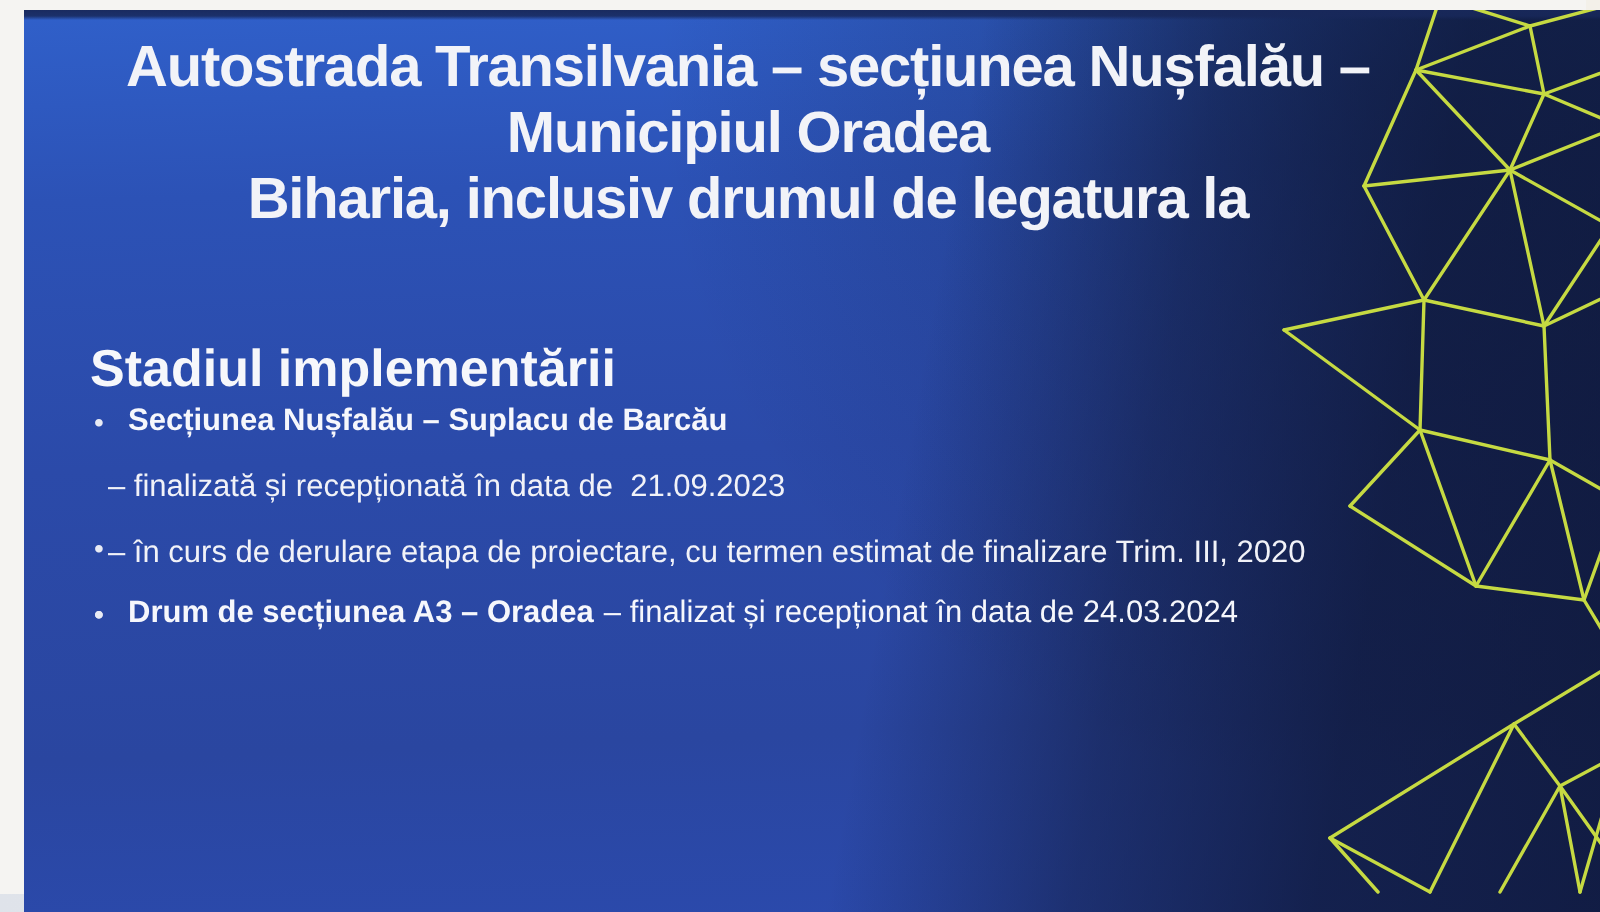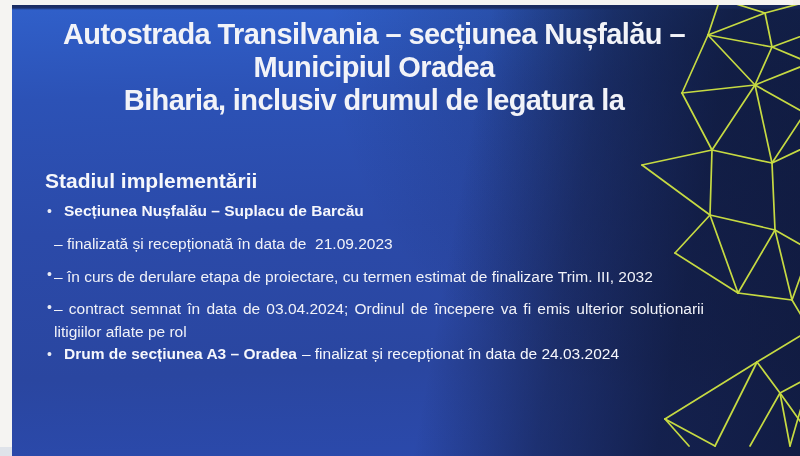--- a/index.html
+++ b/index.html
@@ -14,21 +14,21 @@
     background-image:
       linear-gradient(180deg, rgba(24,40,90,.95) 0px, rgba(24,40,90,.85) 3px, rgba(24,40,90,0) 5px),
       linear-gradient(100deg, rgba(12,18,44,0) 55%, rgba(12,18,44,.45) 69%, rgba(11,17,42,.72) 83%, rgba(11,17,42,.8) 100%),
       radial-gradient(circle at 85% 8%, rgba(10,14,36,.35), rgba(10,14,36,0) 45%),
       linear-gradient(178deg, #3060ca 0%, #2c52b6 20%, #2b4aa9 48%, #2a46a0 78%, #2b4aad 100%);
   }
 
   .title{position:absolute;top:13px;left:0;width:724px;text-align:center;
     font-weight:bold;font-size:29px;line-height:33px;letter-spacing:-0.6px;color:#f2f3f8;}
   .stats{position:absolute;top:104px;left:82px;font-weight:bold;font-size:16.5px;line-height:27px;color:#fbfbff;}
-  .section-heading{position:absolute;top:164px;left:33px;font-weight:bold;font-size:21px;color:#f6f7fb;}
+  .section-heading{position:absolute;top:164px;left:33px;font-weight:bold;font-size:26px;color:#f6f7fb;}
 
   .status-list{position:absolute;top:196px;left:0;right:0;}
   .item-head{position:relative;padding-left:52px;font-weight:bold;font-size:15.5px;line-height:20px;color:#f6f7fc;}
   .dot{position:absolute;left:35px;top:0;font-size:14px;font-weight:normal;color:#e9ebf4;}
   .item-detail{padding-left:42px;font-size:15.5px;line-height:23px;color:#f1f2f8;}
   .pre{white-space:pre-wrap;}
   .just{max-width:650px;text-align:justify;}
   .mb11{margin-bottom:11px}.mb10{margin-bottom:10px}.mb9{margin-bottom:9px}.mb8{margin-bottom:8px}.mb1{margin-bottom:1px}
   .inline-detail{font-weight:normal;margin-left:5px;text-align:right;}
 
@@ -106,26 +106,25 @@
 
       <div class="item-head mb11">
         <span class="dot">•</span>
         <span>Secțiunea Nușfalău – Suplacu de Barcău</span>
       </div>
       <div class="item-detail pre mb9">– finalizată și recepționată în data de  21.09.2023</div>
 
       <div class="item-head mb10">
         <span class="dot">•</span>
       </div>
-      <div class="item-detail just mb9">– în curs de derulare etapa de proiectare, cu termen estimat de finalizare Trim. III, 2032</div>
+      <div class="item-detail just mb9">– în curs de derulare etapa de proiectare, cu termen estimat de finalizare Trim. III, 2020</div>
 
       <div class="item-head mb8">
         <span class="dot">•</span>
       </div>
-      <div class="item-detail just mb1">– contract semnat în data de 03.04.2024; Ordinul de începere va fi emis ulterior soluționarii litigiilor aflate pe rol</div>
 
       <div class="item-head">
         <span class="dot">•</span>
         <span>Drum de secțiunea A3 – Oradea</span><span class="inline-detail">– finalizat și recepționat în data de 24.03.2024</span>
       </div>
 
     </div>
   </div>
 </div>
 

